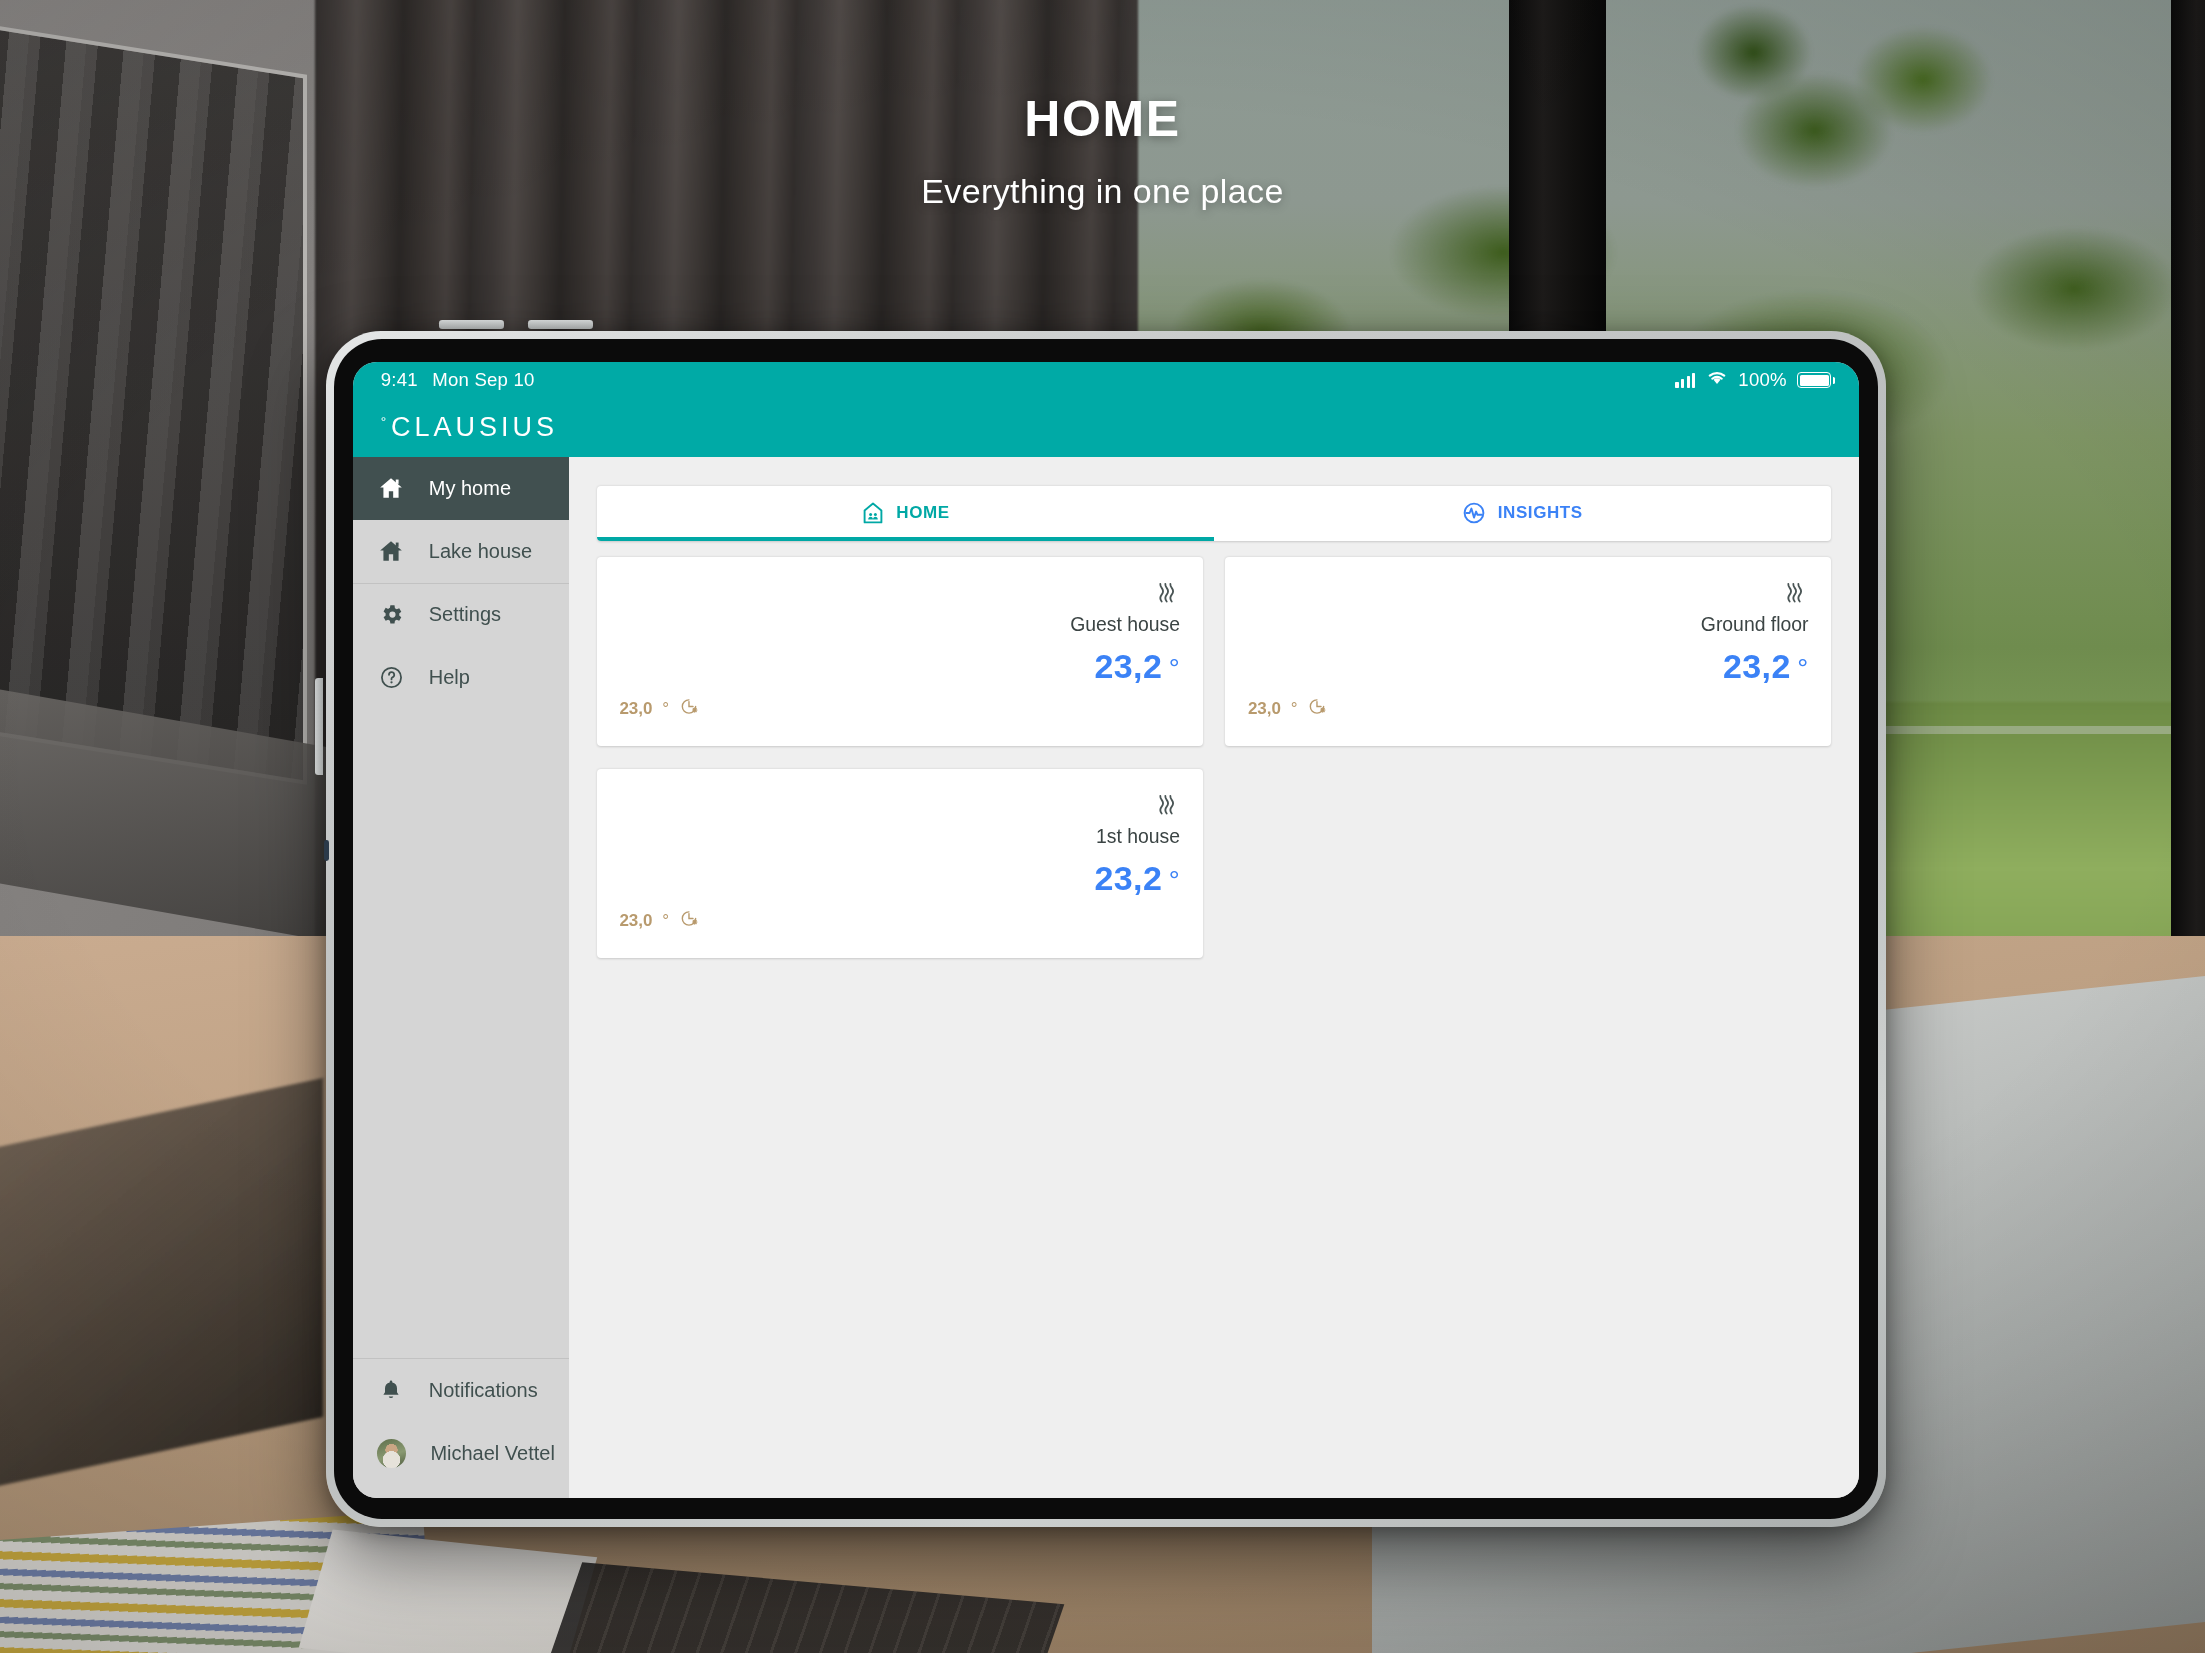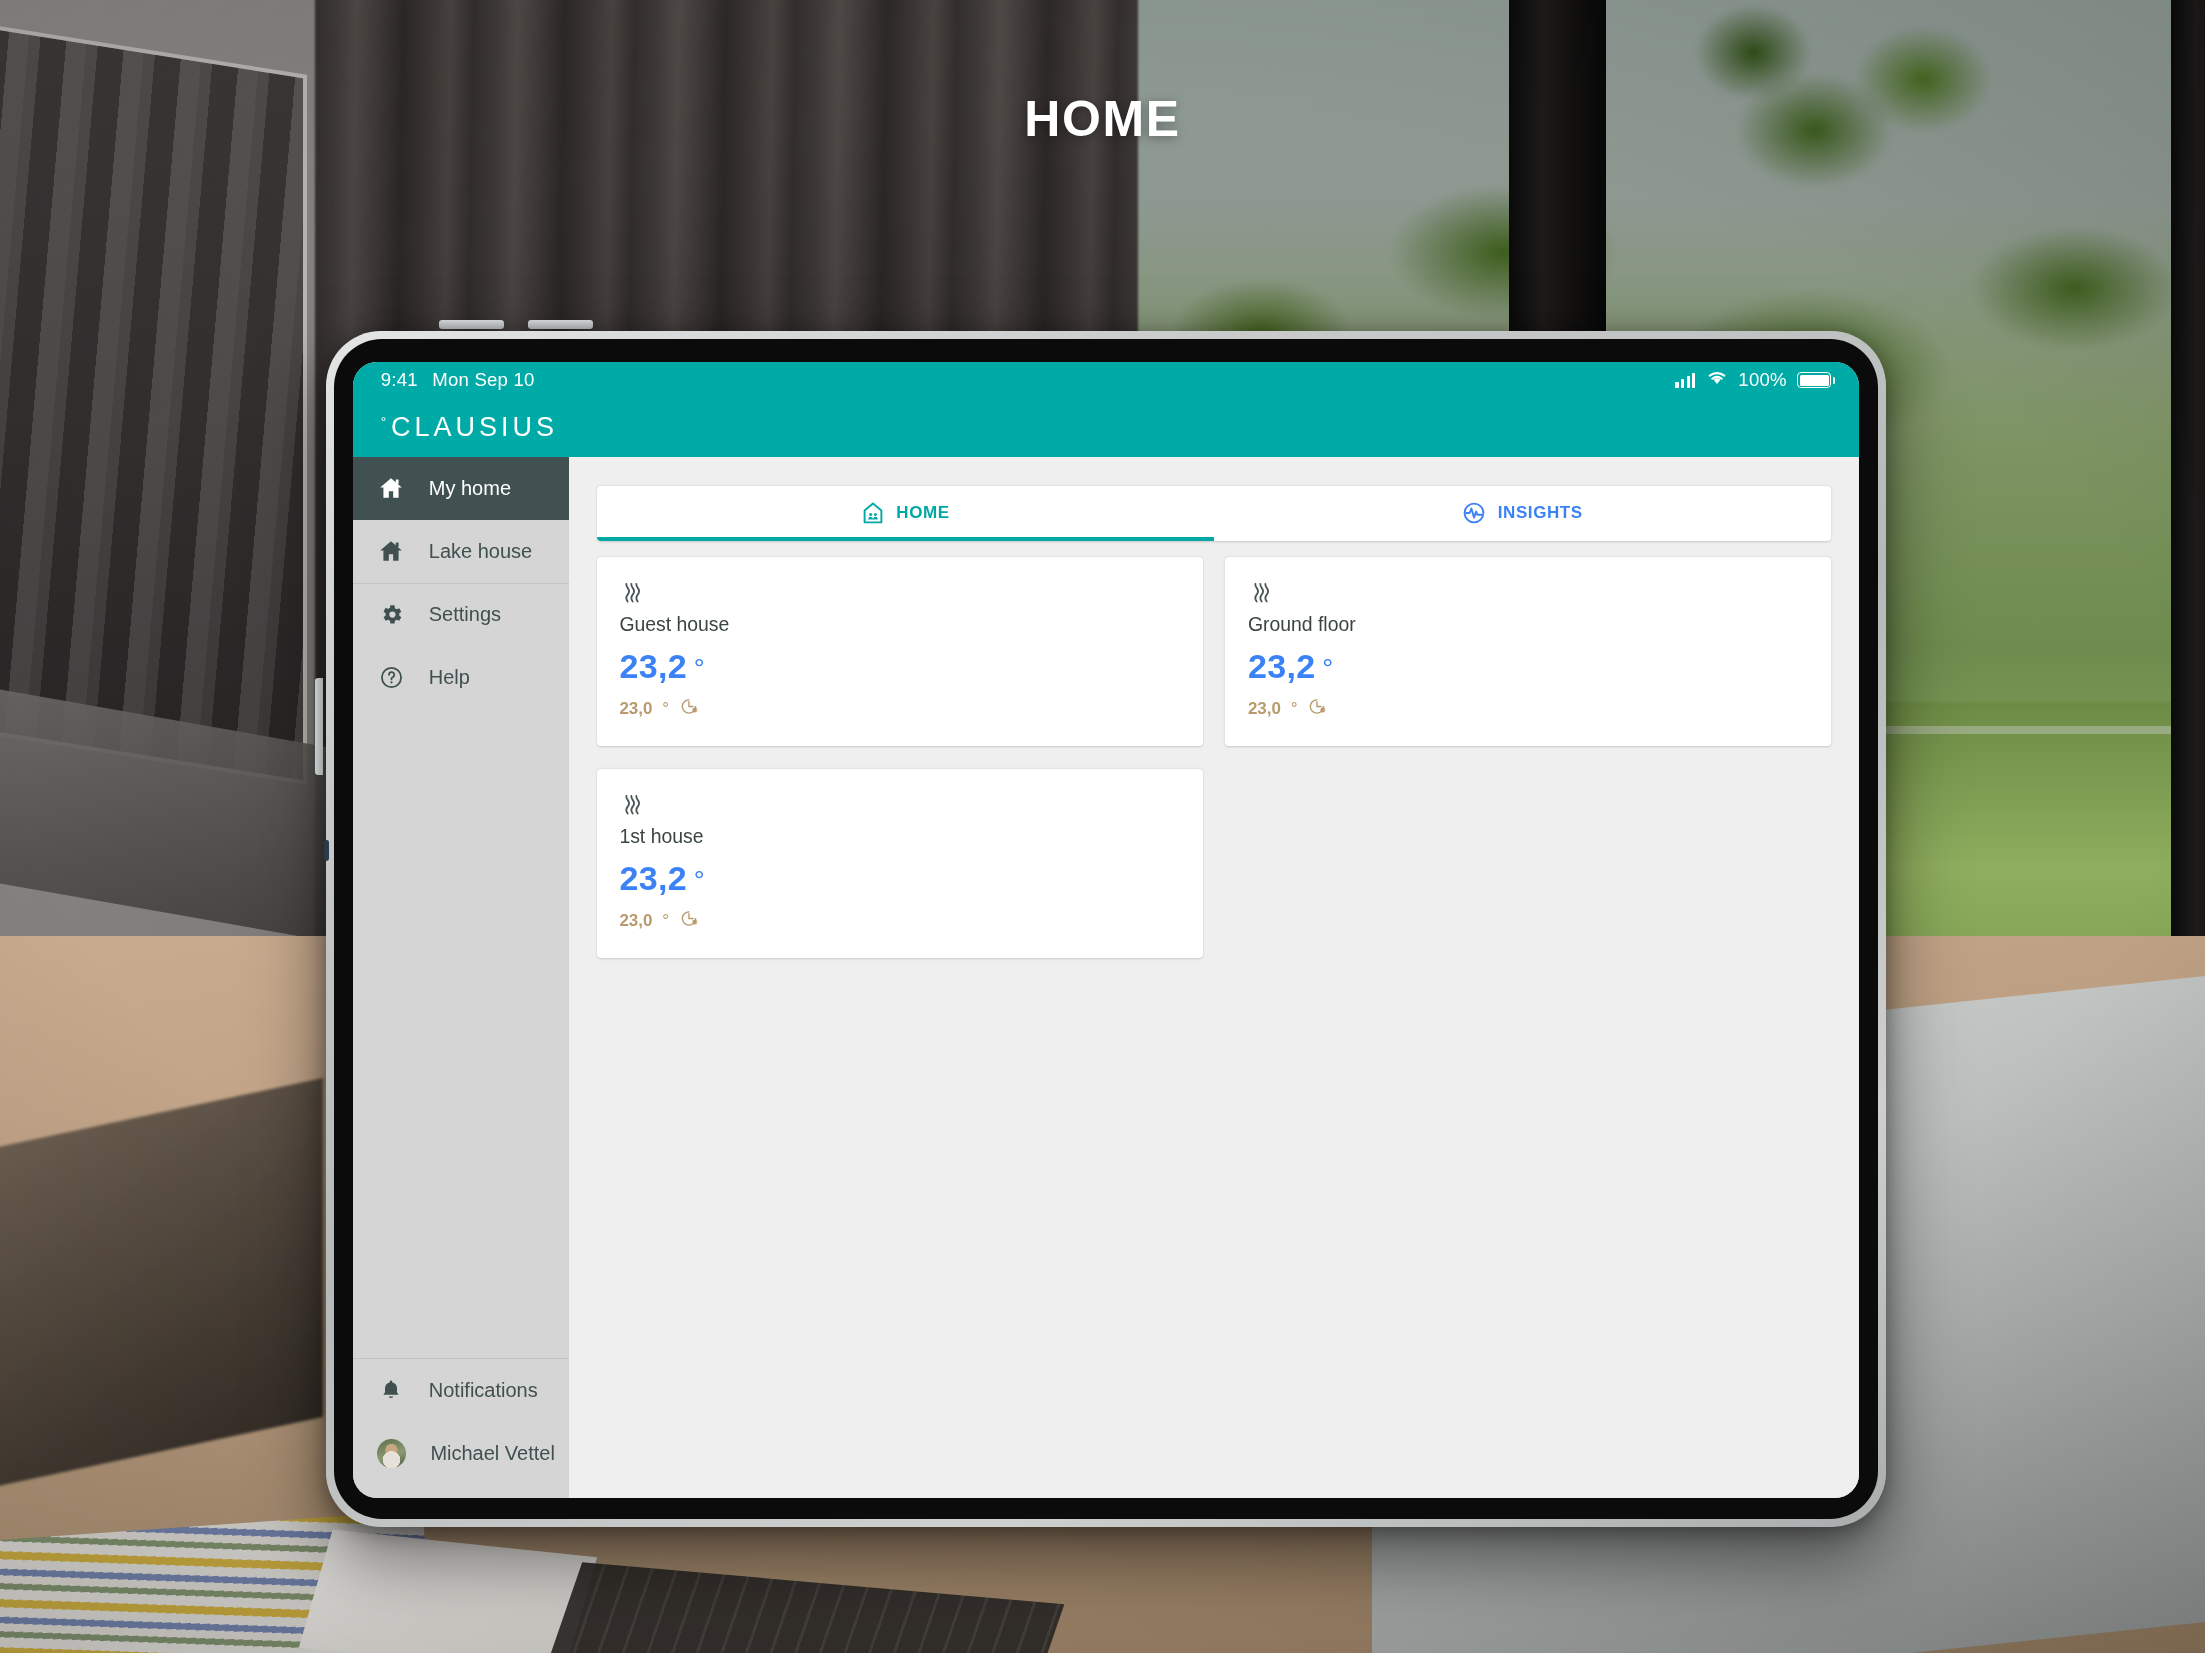--- a/index.html
+++ b/index.html
@@ -225,21 +225,21 @@
     display:flex; align-items:center;
     padding:0 27.4px;
   }
   .brand {
     font-size:27px; letter-spacing:4px; font-weight:300; color:#fff;
     display:flex; align-items:flex-start;
   }
   .brand .deg { font-size:13.7px; line-height:1; margin-top:3.2px; margin-right:0.8px; }
 
   
-  .app-body { flex:1; display:flex; min-height:0; }
+  .app-body { flex:1; display:flex; min-height:0;text-align:right; }
 
   
   .sidebar {
     width:216px; background:#d5d5d5;
     display:flex; flex-direction:column;
     flex:0 0 216px;
   }
   .nav-top { flex:0 0 auto; }
   .nav-item {
     height:63px; display:flex; align-items:center;
@@ -330,20 +330,21 @@
   <div class="bg-floor-right"></div>
   <div class="bg-chair"></div>
   <div class="bg-magazine"></div>
   <div class="bg-book"></div>
   <div class="bg-keyboard"></div>
   <div class="bg-vignette"></div>
 </div>
 
 <div class="hero">
   <div class="hero-title">HOME</div>
+  <div class="hero-sub">Everything in one place</div>
 </div>
 
 <div id="tablet">
   <div class="tab-speaker"></div>
   <div class="tab-speaker s2"></div>
   <div class="tab-btn"></div>
   <div class="tab-port"></div>
 
   <div class="tablet-inner">
     <div class="screen">

